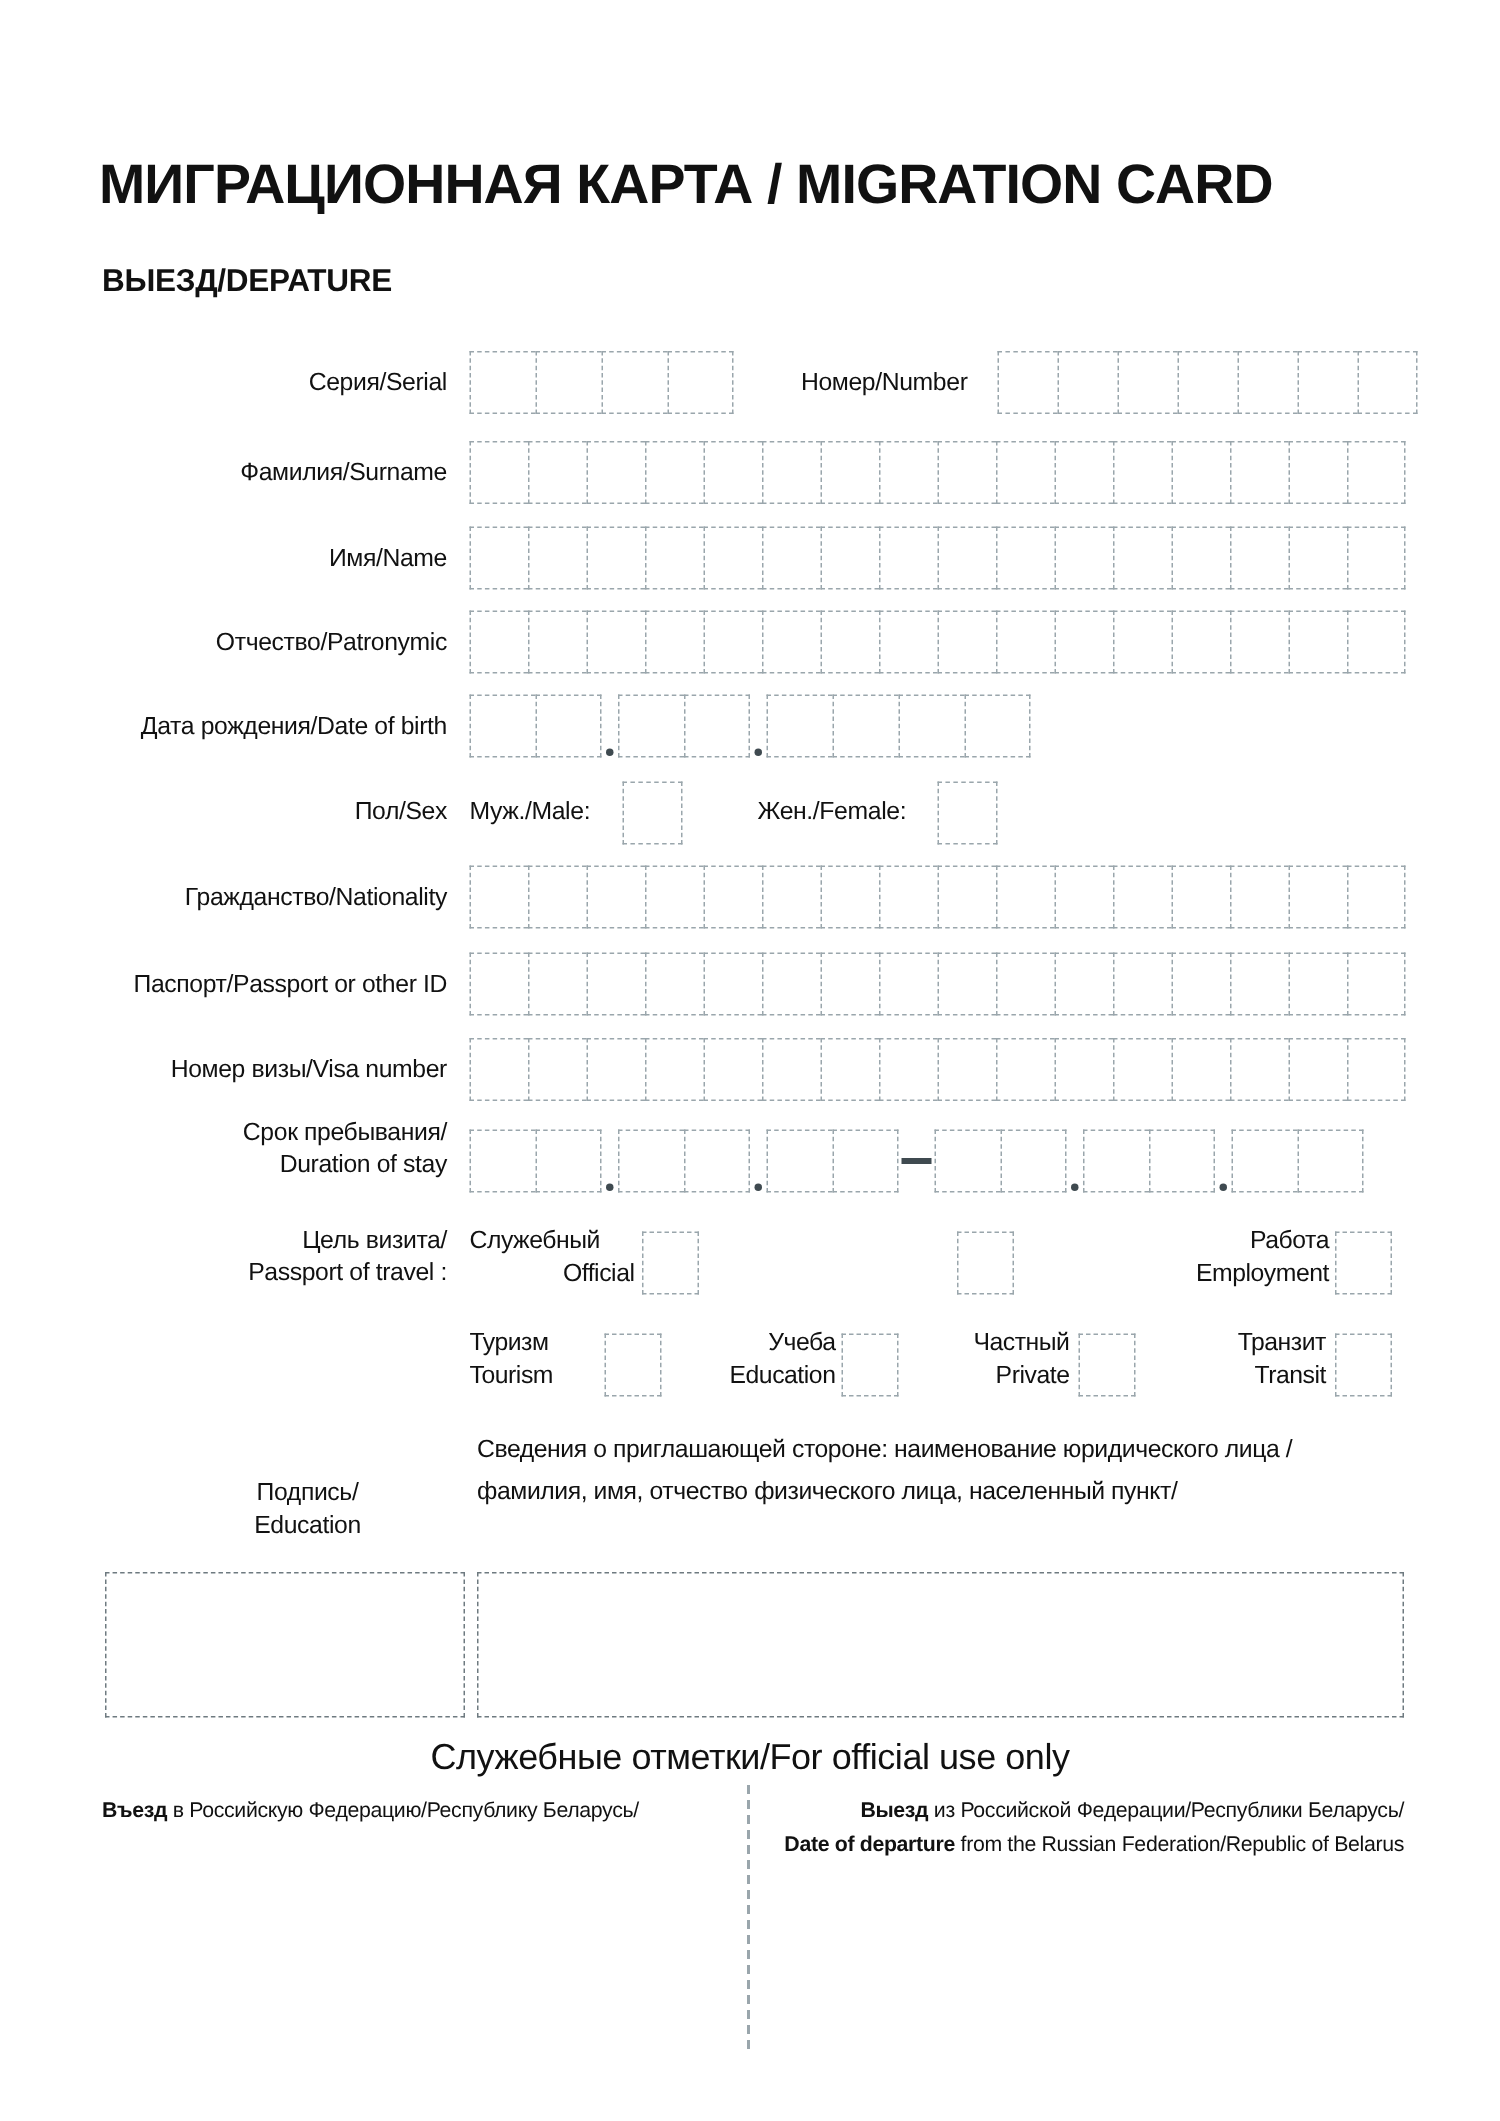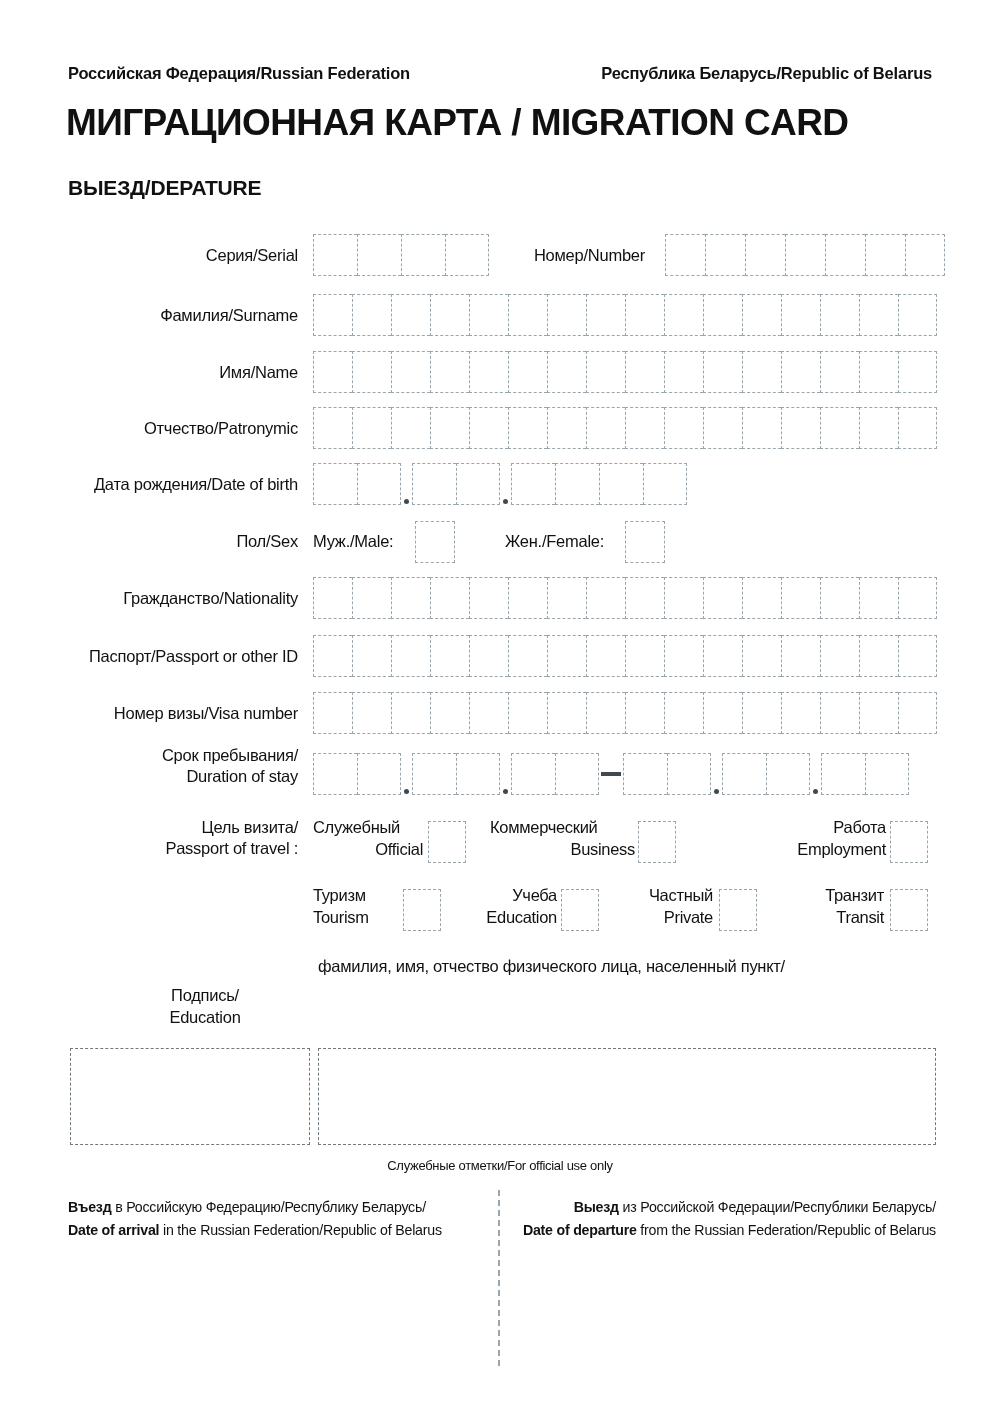--- a/index.html
+++ b/index.html
@@ -96,21 +96,21 @@
   .sig-lbl {
     position: absolute; left: 110px; top: 985px; width: 190px;
     text-align: center; font-size: 16.5px; letter-spacing: -0.25px;
     line-height: 1.32;
   }
   .bigbox { position: absolute; border: 1px dashed #6e7a80; background: #fff; }
 
   
   .official {
     position: absolute; left: 0; top: 1158px; width: 1000px;
-    text-align: center; font-size: 13px; letter-spacing: -0.3px;
+    text-align: center; font-size: 24px; letter-spacing: -0.3px;
   }
   .foot-l {
     position: absolute; left: 68px; top: 1196px; width: 412px;
     font-size: 14.2px; letter-spacing: -0.22px; line-height: 1.62;
   }
   .foot-r {
     position: absolute; left: 508px; top: 1196px; width: 428px;
     font-size: 14.2px; letter-spacing: -0.22px; line-height: 1.62;
     text-align: right;
   }
@@ -119,24 +119,20 @@
     width: 0; height: 176px;
     border-left: 2px dashed #9aa6ac;
   }
   b { font-weight: 800; }
 </style>
 </head>
 <body>
 
 <div class="page">
 
-  <div class="hdr-row">
-    <span class="hdr-country">Российская Федерация/Russian Federation</span>
-    <span class="hdr-country">Республика Беларусь/Republic of Belarus</span>
-  </div>
 
   <div class="main-title">МИГРАЦИОННАЯ КАРТА / MIGRATION CARD</div>
 
   <div class="sub-title">ВЫЕЗД/DEPATURE</div>
 
   <div class="lbl" style="left:68px; top:245px; width:230px;">Серия/Serial</div>
   <div class="cells" id="serial-cells" style="left:313px; top:234px;">
       <div class="cell" style="width: 44px;"></div>
       <div class="cell" style="width: 44px;"></div>
       <div class="cell" style="width: 44px;"></div>
@@ -340,24 +336,20 @@
     <div>Цель визита/</div>
     <div>Passport of travel :</div>
   </div>
 
   <div class="opt" style="left:313px; top:817px; width:110px; text-align:left;">
     <div>Служебный</div>
     <div style="text-align:right;">Official</div>
   </div>
   <div class="chk" style="left:428px; top:821px; width:38px; height:42px;"></div>
 
-  <div class="opt" style="left:490px; top:817px; width:145px; text-align:left;">
-    <div>Коммерческий</div>
-    <div style="text-align:right;">Business</div>
-  </div>
   <div class="chk" style="left:638px; top:821px; width:38px; height:42px;"></div>
 
   <div class="opt" style="left:718px; top:817px; width:168px; text-align:right;">
     <div>Работа</div>
     <div>Employment</div>
   </div>
   <div class="chk" style="left:890px; top:821px; width:38px; height:42px;"></div>
 
   <div class="opt" style="left:313px; top:885px; width:82px; text-align:left;">
     <div>Туризм</div>
@@ -382,33 +374,33 @@
     <div>Transit</div>
   </div>
   <div class="chk" style="left:890px; top:889px; width:38px; height:42px;"></div>
 
   <div class="sig-lbl">
     <div>Подпись/</div>
     <div>Education</div>
   </div>
 
   <div class="host-text">
+    <div>Сведения о приглашающей стороне: наименование юридического лица /</div>
     <div>фамилия, имя, отчество физического лица, населенный пункт/</div>
   </div>
 
   <div class="bigbox" style="left:70px; top:1048px; width:240px; height:97px;"></div>
   <div class="bigbox" style="left:318px; top:1048px; width:618px; height:97px;"></div>
 
   <div class="official">Служебные отметки/For official use only</div>
 
   <div class="vdiv"></div>
 
   <div class="foot-l">
     <div><b>Въезд</b><span> в Российскую Федерацию/Республику Беларусь/</span></div>
-    <div><b>Date of arrival</b><span> in the Russian Federation/Republic of Belarus</span></div>
   </div>
 
   <div class="foot-r">
     <div><b>Выезд</b><span> из Российской Федерации/Республики Беларусь/</span></div>
     <div><b>Date of departure</b><span> from the Russian Federation/Republic of Belarus</span></div>
   </div>
 
 </div>
 
 </body></html>

